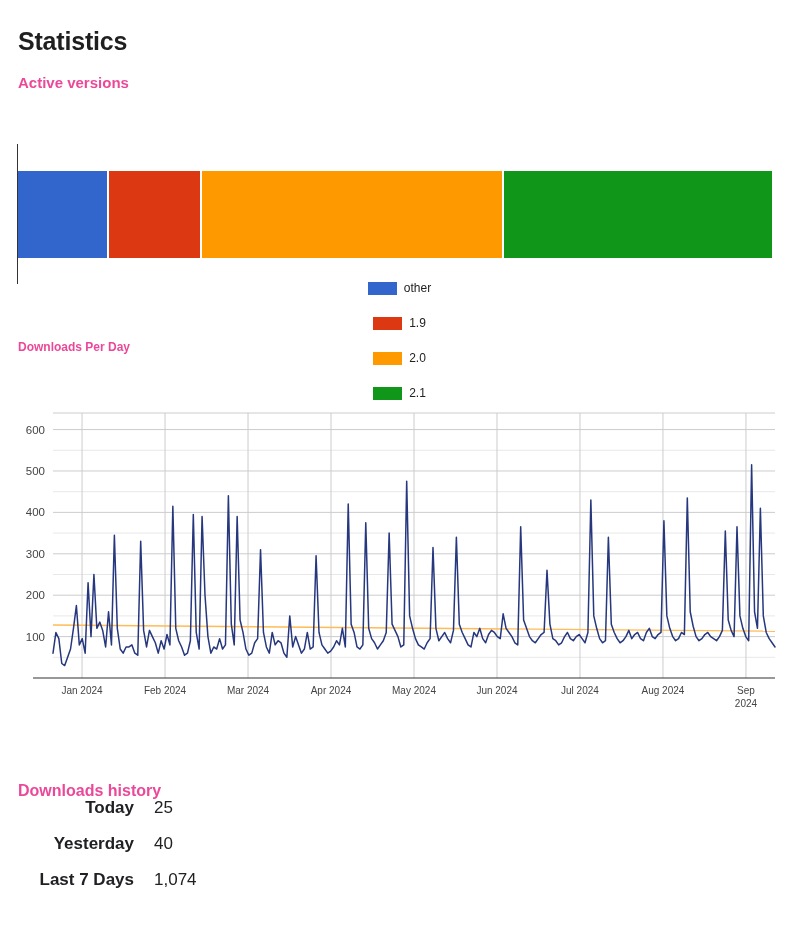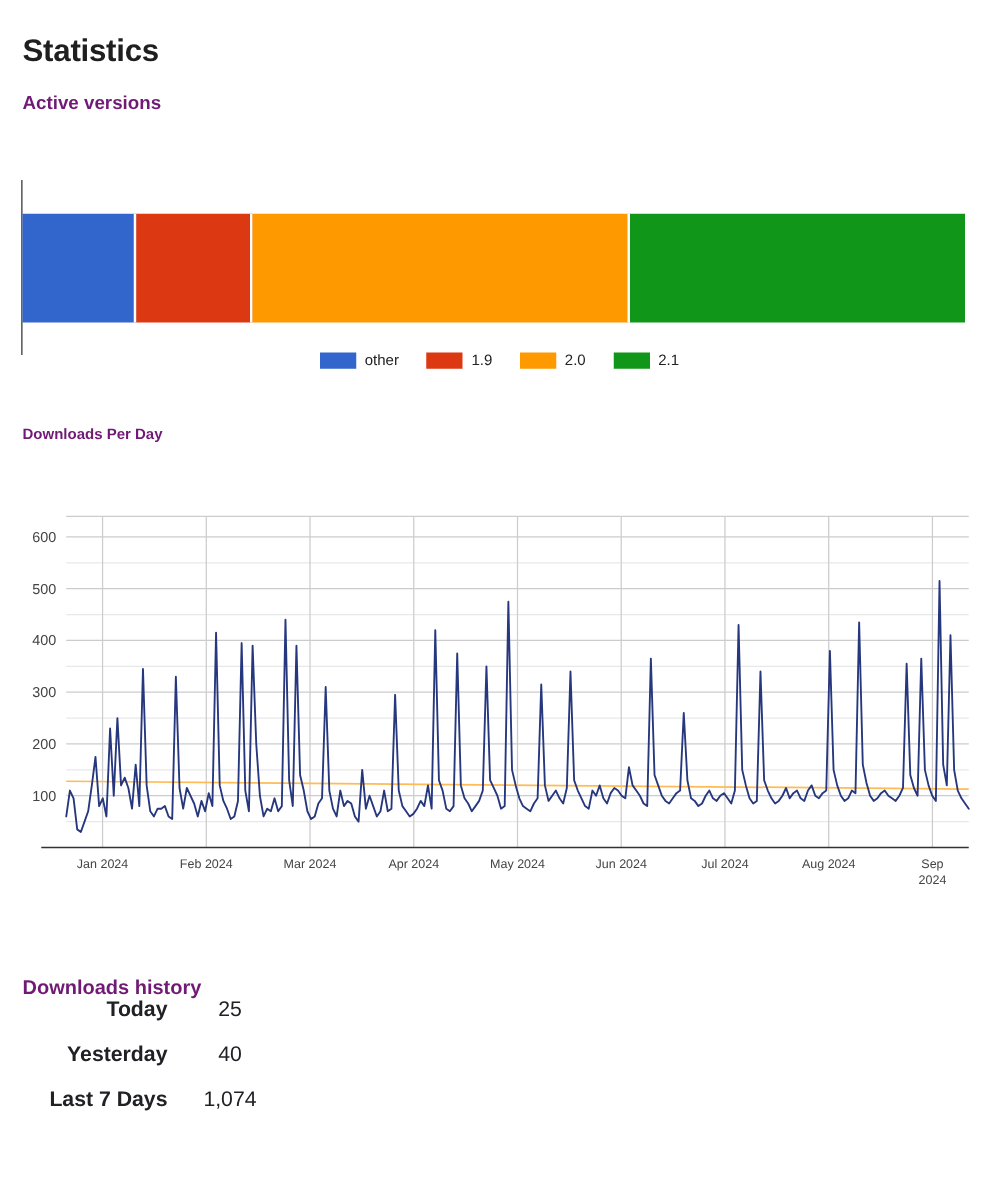--- a/index.html
+++ b/index.html
@@ -28,21 +28,21 @@
     font-size: 25px;
     font-weight: bold;
     letter-spacing: -0.2px;
     color: #1f1f1f;
   }
   .section-heading {
     position: absolute;
     left: 18px;
     font-size: 15px;
     font-weight: bold;
-    color: #701a75;
+    color: #ec4899;
   }
   #heading-active-versions { top: 62px; }
   #heading-downloads-per-day { top: 330px; font-size: 12px; font-weight: bold; }
   #heading-downloads-history { top: 750px; font-size: 16px; font-weight: bold; margin-top: 32px; }
 
   
   #active-versions-chart {
     position: absolute;
     left: 0;
     top: 100px;
@@ -74,20 +74,21 @@
 
   #av-legend {
     position: absolute;
     left: 0;
     top: 182px;
     width: 799px;
     display: flex;
     justify-content: center;
     align-items: center;
     gap: 22px;
+    flex-direction: column;
   }
   .legend-entry {
     display: flex;
     align-items: center;
     gap: 7px;
   }
   .legend-swatch {
     width: 29px;
     height: 13px;
     display: block;
@@ -131,21 +132,21 @@
     padding: 8px 6px;
     white-space: nowrap;
   }
   #downloads-history-table td.hist-label {
     font-weight: bold;
     text-align: right;
     width: 110px;
     color: #202124;
   }
   #downloads-history-table td.hist-value {
-    text-align: center;
+    text-align: left;
     padding-left: 14px;
     width: 60px;
     color: #202124;
   }
 </style>
 </head>
 <body>
 
 <div class="page">
 

